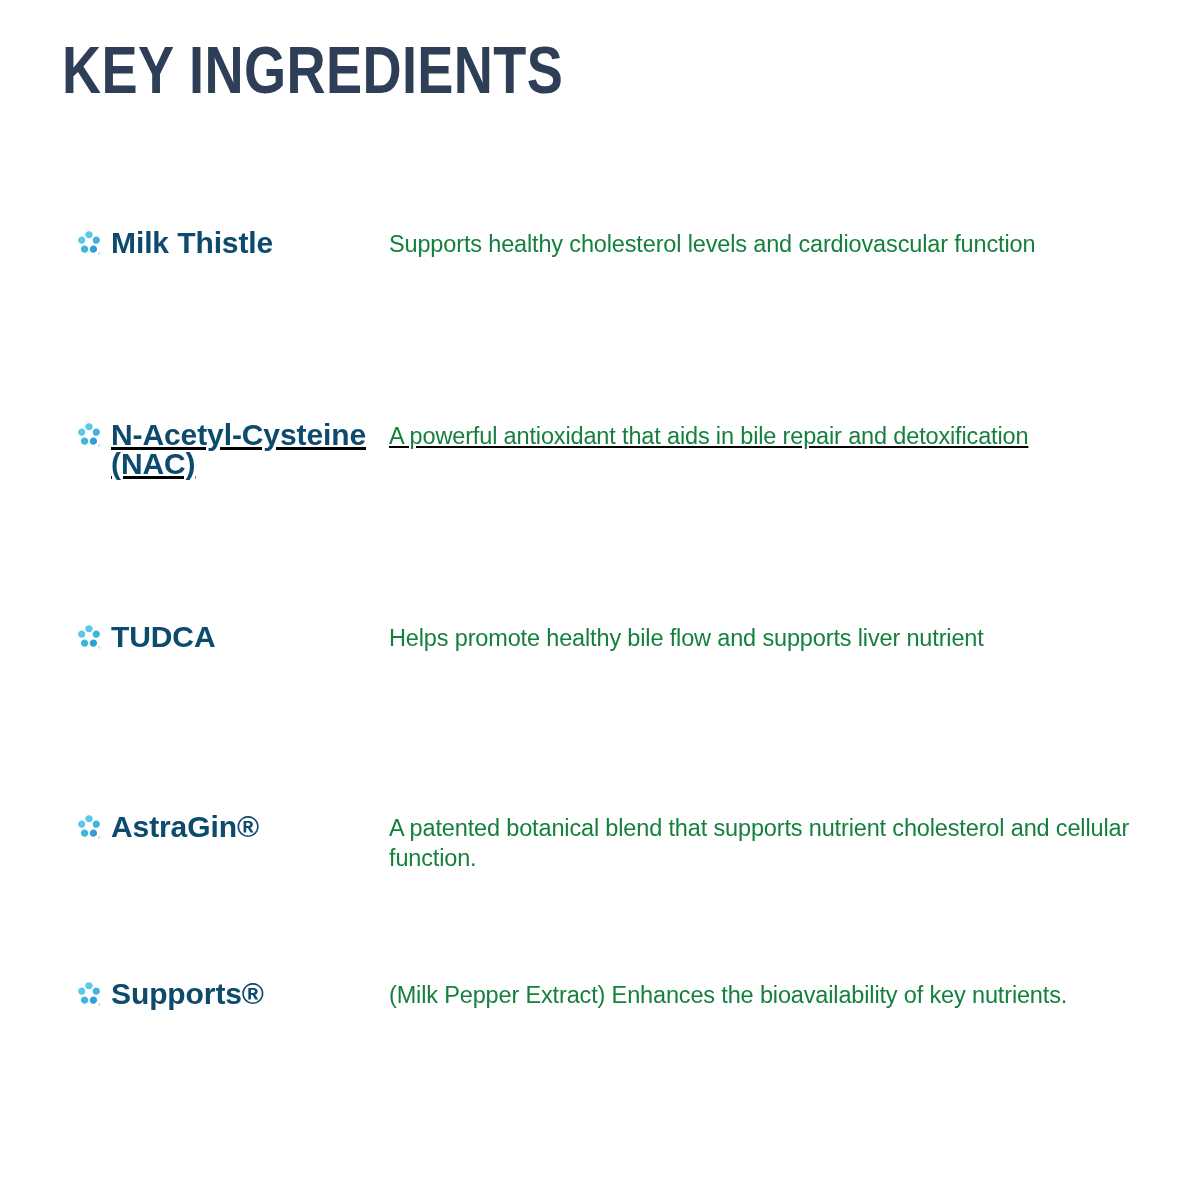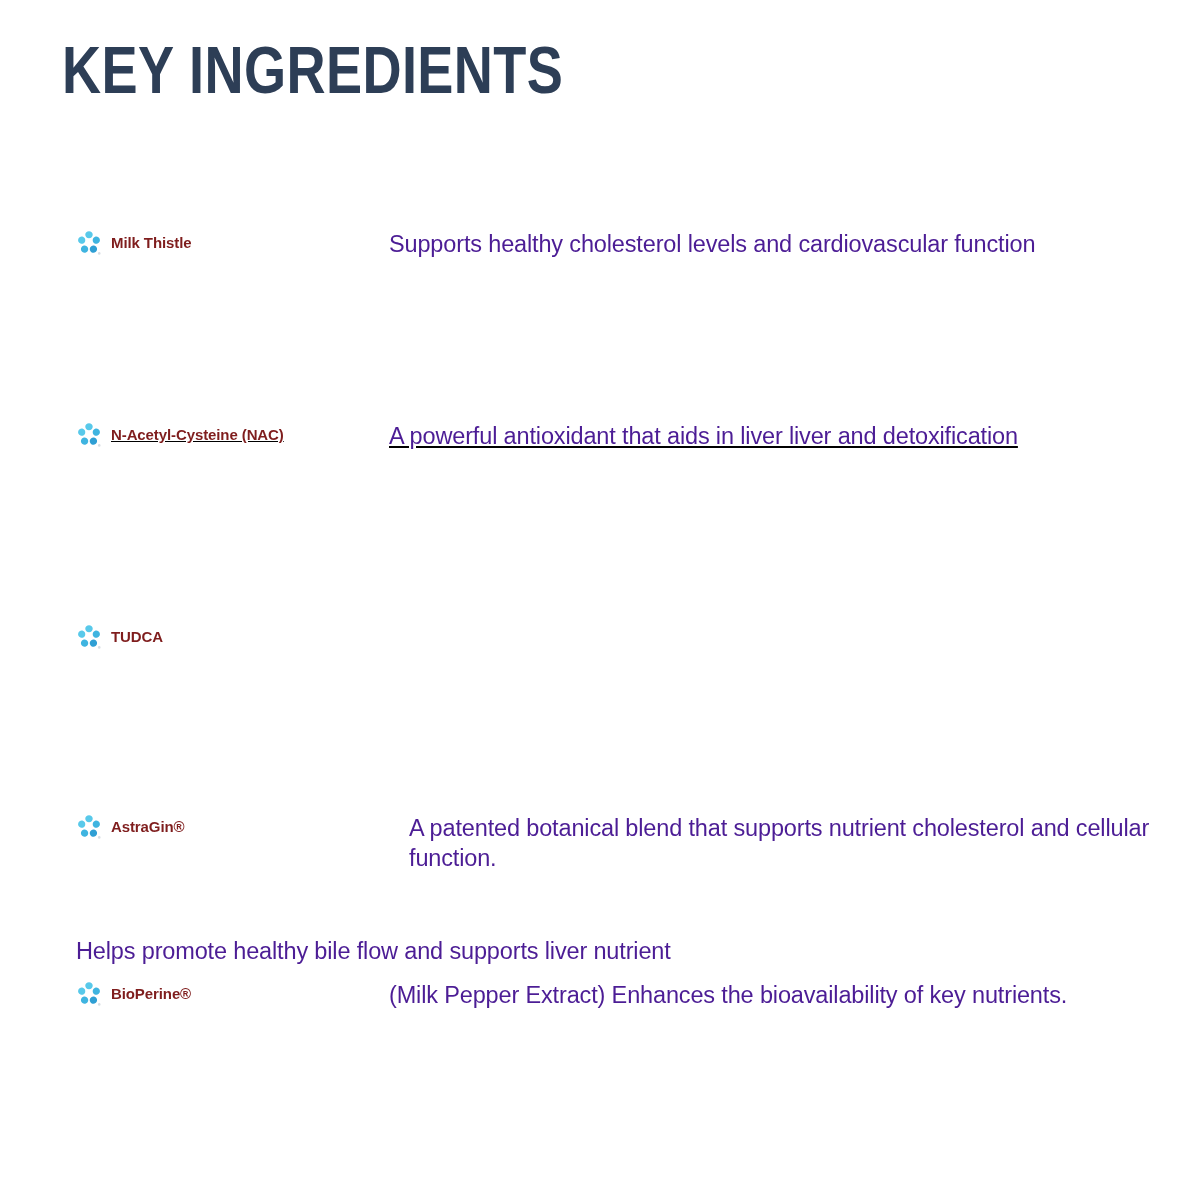--- a/index.html
+++ b/index.html
@@ -52,22 +52,22 @@
     display: flex;
     align-items: flex-start;
     padding-left: 76px;
     box-sizing: border-box;
     width: 1200px;
   }
 
   
   .ingredient-row.r0 { height: 192px; }
   .ingredient-row.r1 { height: 202px; text-decoration: underline; }
-  .ingredient-row.r2 { height: 190px; flex-direction: column; }
-  .ingredient-row.r3 { height: 167px; gap: 20px; }
+  .ingredient-row.r2 { height: 190px; }
+  .ingredient-row.r3 { height: 167px; }
   .ingredient-row.r4 { height: 120px; }
 
   .name-cell {
     display: flex;
     align-items: flex-start;
     width: 313px;
     flex: 0 0 313px;
     box-sizing: border-box;
   }
 
@@ -76,39 +76,39 @@
     width: 26px;
     height: 26px;
     margin-top: 2px;
     margin-right: 9px;
     display: block;
   }
 
   .ingredient-name {
     font-family: "Liberation Sans", sans-serif;
     font-weight: 700;
-    font-size: 15px;
+    font-size: 30px;
     line-height: 29px;
-    color: #7f1d1d;
+    color: #0c4a6e;
     letter-spacing: -0.1px;
     word-break: normal;
   }
 
   .desc-cell {
     flex: 0 0 auto;
     width: 745px;
     box-sizing: border-box;
   }
 
   .ingredient-desc {
     font-family: "Liberation Sans", sans-serif;
     font-weight: 400;
     font-size: 23.5px;
     line-height: 30px;
-    color: #4c1d95;
+    color: #15803d;
     letter-spacing: -0.15px;
     margin: 0;
     padding-top: 1px;
   }
 </style>
 </head>
 <body>
 
 <div class="page">
 
@@ -143,21 +143,21 @@
             <path d="M29.2 11.1c0.8 2.3-0.4 4.8-2.7 5.6-2.3 0.8-4.9-0.4-5.7-2.7-0.8-2.3 0.4-4.8 2.7-5.6 2.3-0.8 4.9 0.4 5.7 2.7z" fill="#3fb4e0"></path>
             <path d="M24.1 27.2c-2.0 1.5-4.8 1.0-6.3-1.0-1.5-2.0-1.0-4.8 1.0-6.2 2.0-1.5 4.8-1.0 6.3 1.0 1.5 2.0 1.0 4.8-1.0 6.2z" fill="#2f9fd4"></path>
             <path d="M7.9 27.2c-2.0-1.5-2.5-4.3-1.0-6.2 1.5-2.0 4.3-2.4 6.3-1.0 2.0 1.5 2.5 4.3 1.0 6.2-1.5 2.0-4.3 2.4-6.3 1.0z" fill="#3fb4e0"></path>
             <path d="M2.8 11.1c0.8-2.3 3.4-3.5 5.7-2.7 2.3 0.8 3.5 3.3 2.7 5.6-0.8 2.3-3.4 3.5-5.7 2.7-2.3-0.8-3.5-3.3-2.7-5.6z" fill="#58c9ea"></path>
             <circle cx="28.6" cy="28.8" r="1.6" fill="#d8dee4"></circle>
           </g>
         </svg>
         <span class="ingredient-name">N-Acetyl-Cysteine (NAC)</span>
       </div>
       <div class="desc-cell">
-        <p class="ingredient-desc">A powerful antioxidant that aids in liver liver and detoxification</p>
+        <p class="ingredient-desc">A powerful antioxidant that aids in bile repair and detoxification</p>
       </div>
     </div>
 
     <div class="ingredient-row r2">
       <div class="name-cell">
         <svg class="petal-icon" viewBox="0 0 32 32">
           <g>
             <path d="M16.0 1.4c2.6 0 4.6 1.9 4.6 4.3 0 2.4-2.0 4.3-4.6 4.3-2.6 0-4.6-1.9-4.6-4.3 0-2.4 2.0-4.3 4.6-4.3z" fill="#58c9ea"></path>
             <path d="M29.2 11.1c0.8 2.3-0.4 4.8-2.7 5.6-2.3 0.8-4.9-0.4-5.7-2.7-0.8-2.3 0.4-4.8 2.7-5.6 2.3-0.8 4.9 0.4 5.7 2.7z" fill="#3fb4e0"></path>
             <path d="M24.1 27.2c-2.0 1.5-4.8 1.0-6.3-1.0-1.5-2.0-1.0-4.8 1.0-6.2 2.0-1.5 4.8-1.0 6.3 1.0 1.5 2.0 1.0 4.8-1.0 6.2z" fill="#2f9fd4"></path>
@@ -197,21 +197,21 @@
         <svg class="petal-icon" viewBox="0 0 32 32">
           <g>
             <path d="M16.0 1.4c2.6 0 4.6 1.9 4.6 4.3 0 2.4-2.0 4.3-4.6 4.3-2.6 0-4.6-1.9-4.6-4.3 0-2.4 2.0-4.3 4.6-4.3z" fill="#58c9ea"></path>
             <path d="M29.2 11.1c0.8 2.3-0.4 4.8-2.7 5.6-2.3 0.8-4.9-0.4-5.7-2.7-0.8-2.3 0.4-4.8 2.7-5.6 2.3-0.8 4.9 0.4 5.7 2.7z" fill="#3fb4e0"></path>
             <path d="M24.1 27.2c-2.0 1.5-4.8 1.0-6.3-1.0-1.5-2.0-1.0-4.8 1.0-6.2 2.0-1.5 4.8-1.0 6.3 1.0 1.5 2.0 1.0 4.8-1.0 6.2z" fill="#2f9fd4"></path>
             <path d="M7.9 27.2c-2.0-1.5-2.5-4.3-1.0-6.2 1.5-2.0 4.3-2.4 6.3-1.0 2.0 1.5 2.5 4.3 1.0 6.2-1.5 2.0-4.3 2.4-6.3 1.0z" fill="#3fb4e0"></path>
             <path d="M2.8 11.1c0.8-2.3 3.4-3.5 5.7-2.7 2.3 0.8 3.5 3.3 2.7 5.6-0.8 2.3-3.4 3.5-5.7 2.7-2.3-0.8-3.5-3.3-2.7-5.6z" fill="#58c9ea"></path>
             <circle cx="28.6" cy="28.8" r="1.6" fill="#d8dee4"></circle>
           </g>
         </svg>
-        <span class="ingredient-name">BioPerine®</span>
+        <span class="ingredient-name">Supports®</span>
       </div>
       <div class="desc-cell">
         <p class="ingredient-desc">(Milk Pepper Extract) Enhances the bioavailability of key nutrients.</p>
       </div>
     </div>
 
   </div>
 </div>
 
 </body></html>

